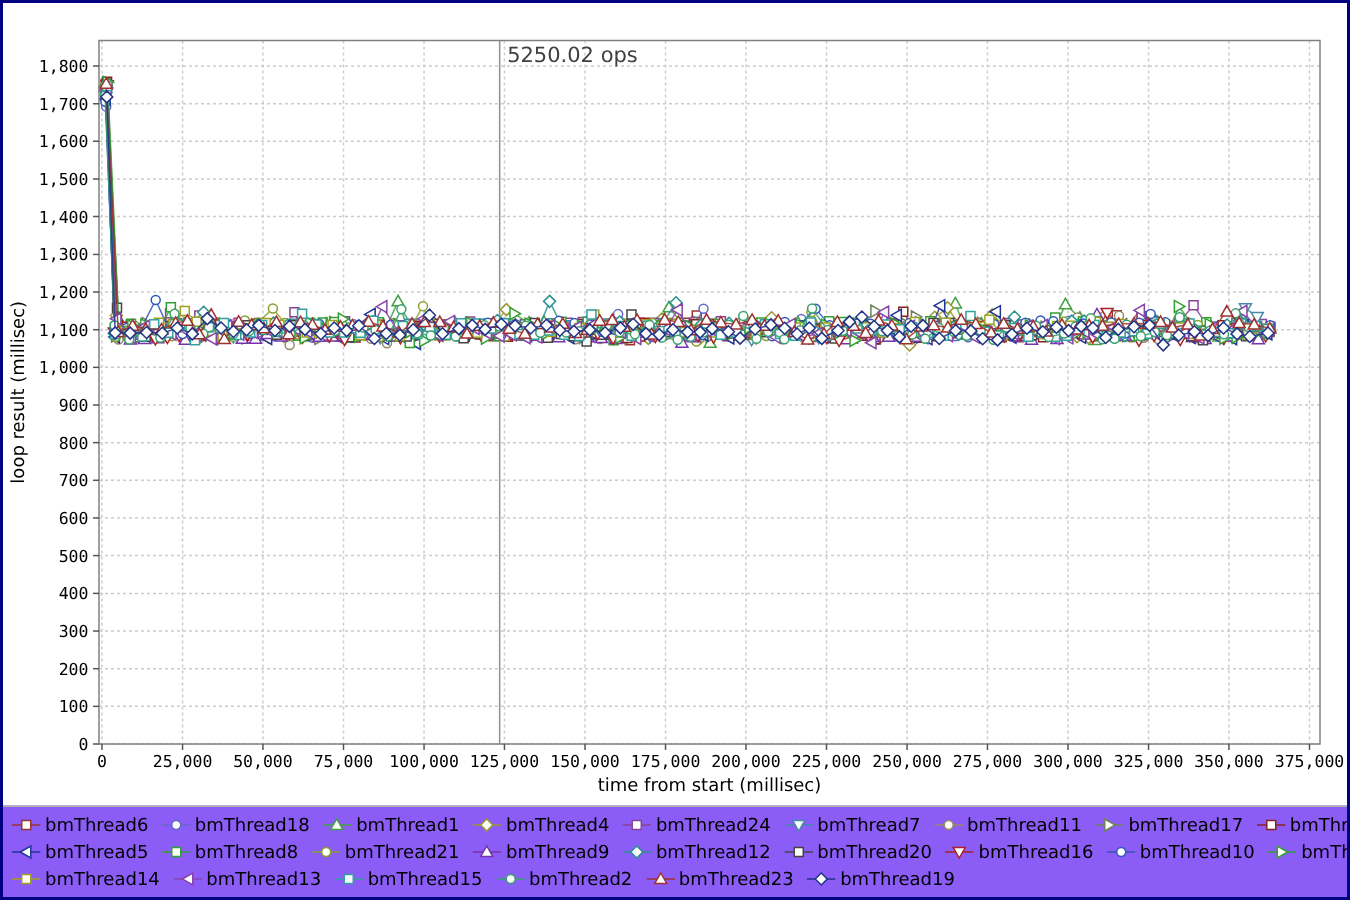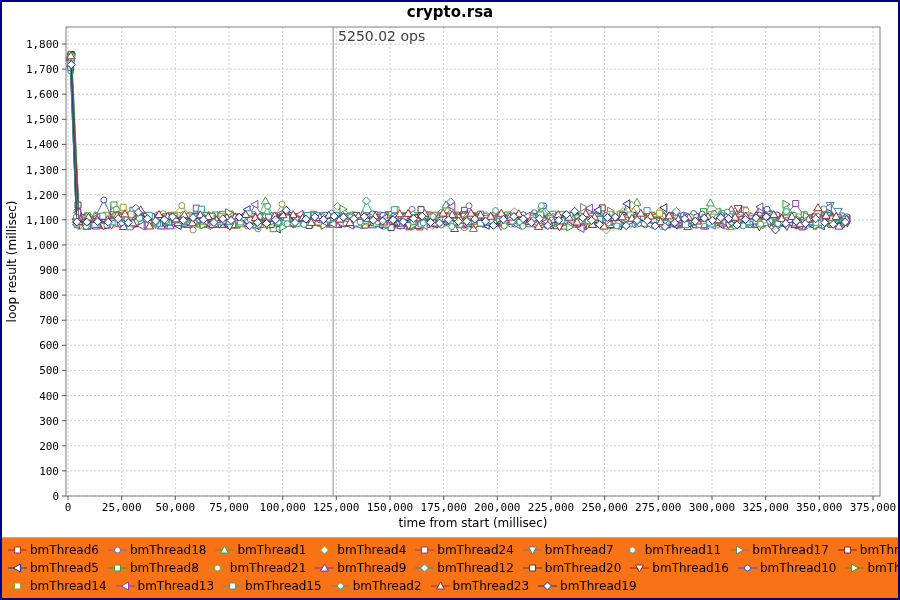--- a/index.html
+++ b/index.html
@@ -16,36 +16,35 @@
     text-align:center;
     font-size:15px;font-weight:bold;color:#000;
     z-index:2;
   }
   #plotsvg{position:absolute;top:0;left:0;}
   .legend{
     position:absolute;left:0;top:535px;width:100%;height:61px;
     border-top:1px solid #b0b0b0;
     box-sizing:border-box;
     padding:3px 6px 2px 6px;
-    background:#f97316;
+    background:#8b5cf6;
   }
   .legend-row{
     display:flex;align-items:center;gap:9px;height:18px;
   }
   .legend-item{
     display:flex;align-items:center;gap:3px;white-space:nowrap;
   }
   .legend-item .lbl{font-size:12px;color:#000;}
   .legend-item svg{display:block;}
 </style>
 </head>
 <body>
 
 <div class="frame">
-  <div class="chart-title">crypto.rsa</div>
   <svg id="plotsvg" width="900" height="535">
       <line x1="66.0" y1="25" x2="66.0" y2="494" stroke="#cccccc" stroke-width="1" stroke-dasharray="2,2"></line>
       <line x1="119.7" y1="25" x2="119.7" y2="494" stroke="#cccccc" stroke-width="1" stroke-dasharray="2,2"></line>
       <line x1="173.3" y1="25" x2="173.3" y2="494" stroke="#cccccc" stroke-width="1" stroke-dasharray="2,2"></line>
       <line x1="227.0" y1="25" x2="227.0" y2="494" stroke="#cccccc" stroke-width="1" stroke-dasharray="2,2"></line>
       <line x1="280.7" y1="25" x2="280.7" y2="494" stroke="#cccccc" stroke-width="1" stroke-dasharray="2,2"></line>
       <line x1="334.3" y1="25" x2="334.3" y2="494" stroke="#cccccc" stroke-width="1" stroke-dasharray="2,2"></line>
       <line x1="388.0" y1="25" x2="388.0" y2="494" stroke="#cccccc" stroke-width="1" stroke-dasharray="2,2"></line>
       <line x1="441.7" y1="25" x2="441.7" y2="494" stroke="#cccccc" stroke-width="1" stroke-dasharray="2,2"></line>
       <line x1="495.3" y1="25" x2="495.3" y2="494" stroke="#cccccc" stroke-width="1" stroke-dasharray="2,2"></line>

